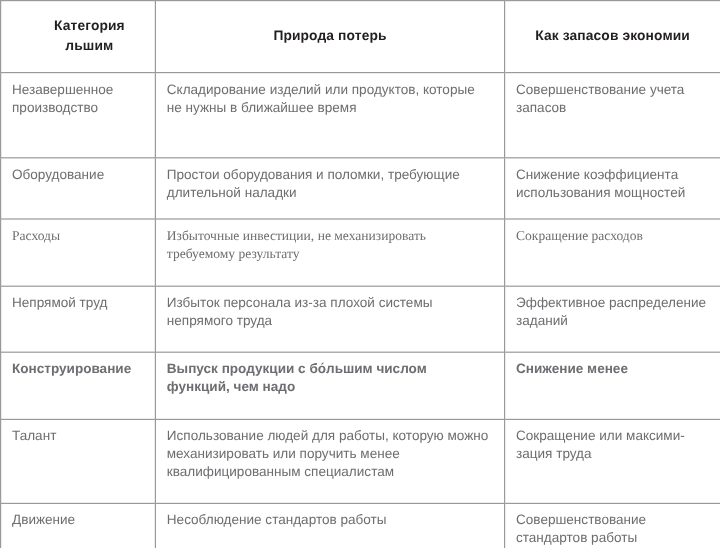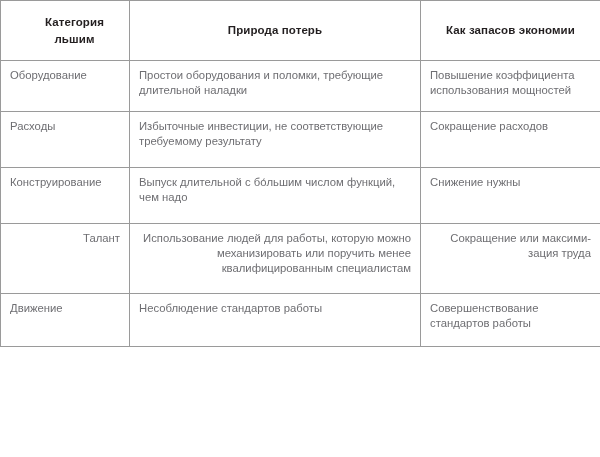--- a/index.html
+++ b/index.html
@@ -67,24 +67,24 @@
   }
 
   td.cell-category { white-space: normal; }
   td.cell-nature   { white-space: normal; }
   td.cell-saving   { white-space: normal; }
 
   
   tbody tr.r0 td { height: 57px; }
   tbody tr.r1 td { height: 21px; }
   tbody tr.r2 td { height: 37px; margin-top: 24px; }
-  tbody tr.r3 td { height: 42px; }
+  tbody tr.r3 td { height: 42px; font-family: Liberation Serif, serif; }
   tbody tr.r4 td { height: 41px; }
-  tbody tr.r5 td { height: 42px; }
-  tbody tr.r6 td { height: 56px; text-align: right; }
+  tbody tr.r5 td { height: 42px; font-weight: bold; }
+  tbody tr.r6 td { height: 56px; }
   tbody tr.r7 td { height: 39px; }
 </style>
 </head>
 <body>
 
 <div class="figure-wrap">
 
   <table class="losses-table">
     <colgroup>
       <col class="col-category">
@@ -95,34 +95,44 @@
       <tr>
         <th class="th-category">
           <span>Категория</span><br>
           <span>льшим</span>
         </th>
         <th class="th-nature">Природа потерь</th>
         <th class="th-saving">Как запасов экономии</th>
       </tr>
     </thead>
     <tbody>
+      <tr class="r0">
+        <td class="cell-category">Незавершенное производство</td>
+        <td class="cell-nature">Складирование изделий или продуктов, которые не нужны в ближайшее время</td>
+        <td class="cell-saving">Совершенствование учета запасов</td>
+      </tr>
       <tr class="r2">
         <td class="cell-category">Оборудование</td>
         <td class="cell-nature">Простои оборудования и поломки, требующие длительной наладки</td>
-        <td class="cell-saving">Повышение коэффициента использования мощностей</td>
+        <td class="cell-saving">Снижение коэффициента использования мощностей</td>
       </tr>
       <tr class="r3">
         <td class="cell-category">Расходы</td>
-        <td class="cell-nature">Избыточные инвестиции, не соответствующие требуемому результату</td>
+        <td class="cell-nature">Избыточные инвестиции, не механизировать требуемому результату</td>
         <td class="cell-saving">Сокращение расходов</td>
+      </tr>
+      <tr class="r4">
+        <td class="cell-category">Непрямой труд</td>
+        <td class="cell-nature">Избыток персонала из-за плохой системы непрямого труда</td>
+        <td class="cell-saving">Эффективное распределе­ние заданий</td>
       </tr>
       <tr class="r5">
         <td class="cell-category">Конструирование</td>
-        <td class="cell-nature">Выпуск длительной с бо́льшим числом функций, чем надо</td>
-        <td class="cell-saving">Снижение нужны</td>
+        <td class="cell-nature">Выпуск продукции с бо́льшим числом функций, чем надо</td>
+        <td class="cell-saving">Снижение менее</td>
       </tr>
       <tr class="r6">
         <td class="cell-category">Талант</td>
         <td class="cell-nature">Использование людей для работы, которую можно механизировать или поручить менее квалифицированным специалистам</td>
         <td class="cell-saving">Сокращение или максими­зация труда</td>
       </tr>
       <tr class="r7">
         <td class="cell-category">Движение</td>
         <td class="cell-nature">Несоблюдение стандартов работы</td>
         <td class="cell-saving">Совершенствование стандартов работы</td>

